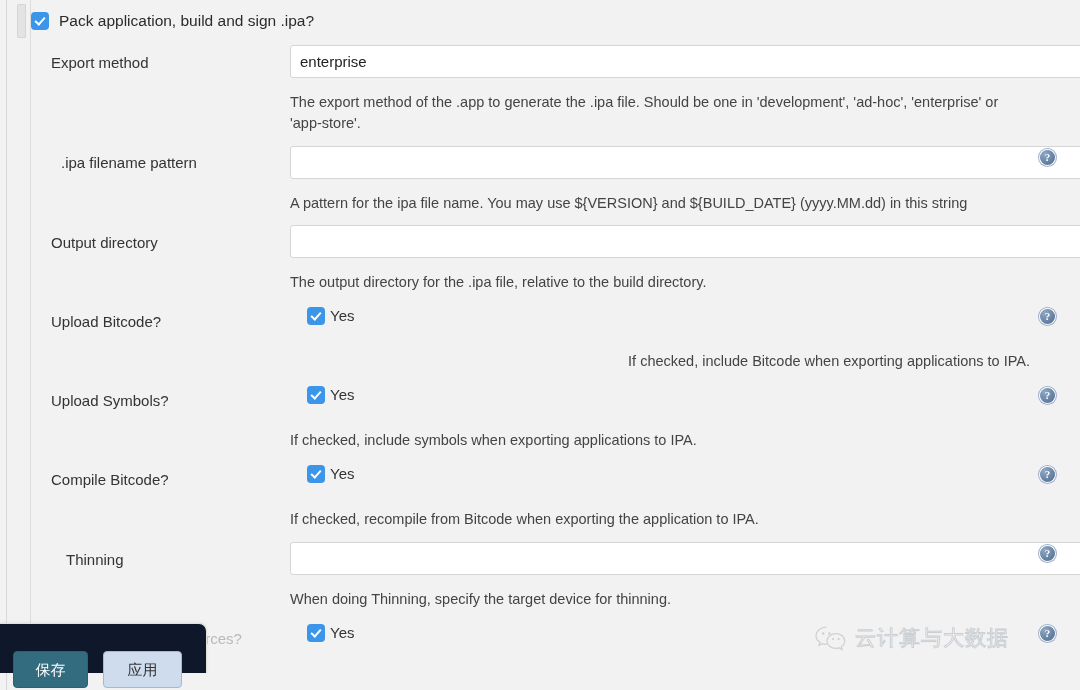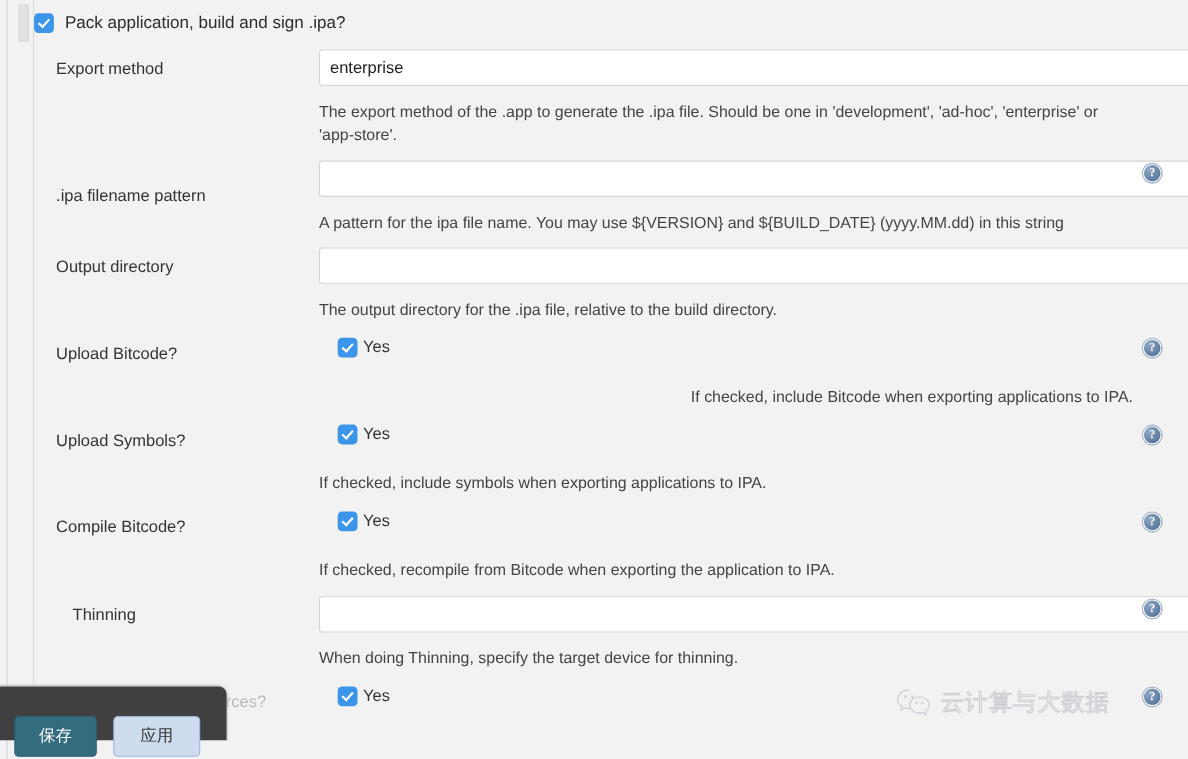--- a/index.html
+++ b/index.html
@@ -125,21 +125,21 @@
     text-align: center;
     font-family: "Liberation Serif", serif;
     user-select: none;
   }
 
   
   .btn-bar {
     position: absolute;
     left: 0; top: 623px;
     width: 207px; height: 50px;
-    background: #404040;
+    background: #0f172a;
     border: 1px solid #dfe2d8;
     border-left: none; border-bottom: none;
     border-top-right-radius: 8px;
     box-shadow: 0 -1px 3px rgba(0,0,0,0.06);
     box-sizing: border-box;
   }
   .btn {
     position: absolute;
     top: 27px;
     height: 37px;
@@ -192,21 +192,21 @@
 
   <div class="master-cb">
     <span class="cbox"></span>
     <span class="cb-label">Pack application, build and sign .ipa?</span>
   </div>
 
   <div class="row-label" style="left:51px; top:54px;">Export method</div>
   <input class="text-input" style="top: 45px;" readonly="" value="enterprise">
   <div class="help-text" style="top:92px;">The export method of the .app to generate the .ipa file. Should be one in 'development', 'ad-hoc', 'enterprise' or 'app-store'.</div>
 
-  <div class="row-label" style="left:51px; top:154px;margin-top:16px;">.ipa filename pattern</div>
+  <div class="row-label" style="left:61px; top:154px;">.ipa filename pattern</div>
   <input class="text-input" style="top: 146px;" readonly="" value="">
   <div class="help-icon" style="top:149px;">?</div>
   <div class="help-text" style="top:193px;">A pattern for the ipa file name. You may use ${VERSION} and ${BUILD_DATE} (yyyy.MM.dd) in this string</div>
 
   <div class="row-label" style="left:51px; top:234px;">Output directory</div>
   <input class="text-input" style="top: 225px;" readonly="" value="">
   <div class="help-text" style="top:272px;">The output directory for the .ipa file, relative to the build directory.</div>
 
   <div class="row-label" style="left:51px; top:313px;">Upload Bitcode?</div>
   <div class="cb-wrap" style="top:308px;">

